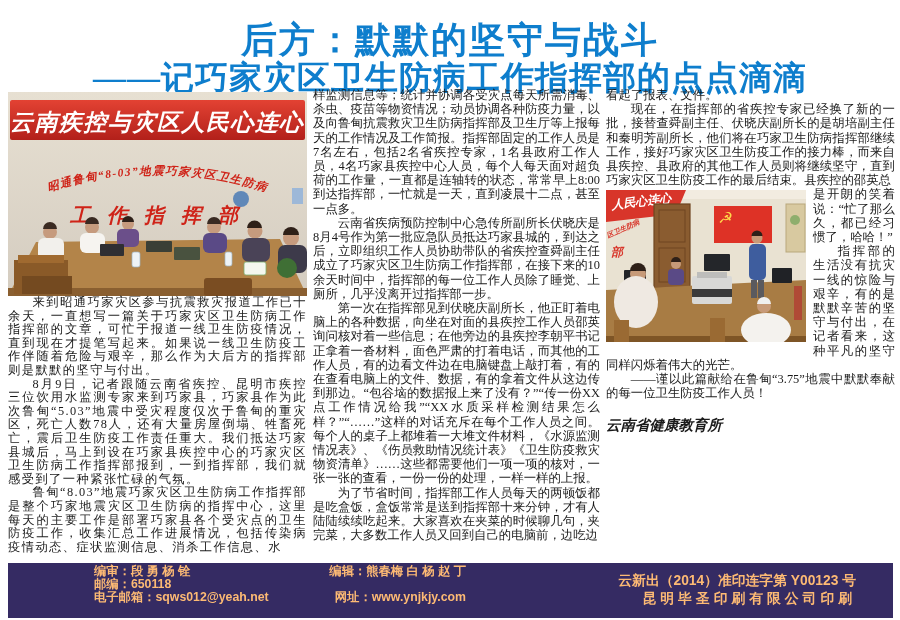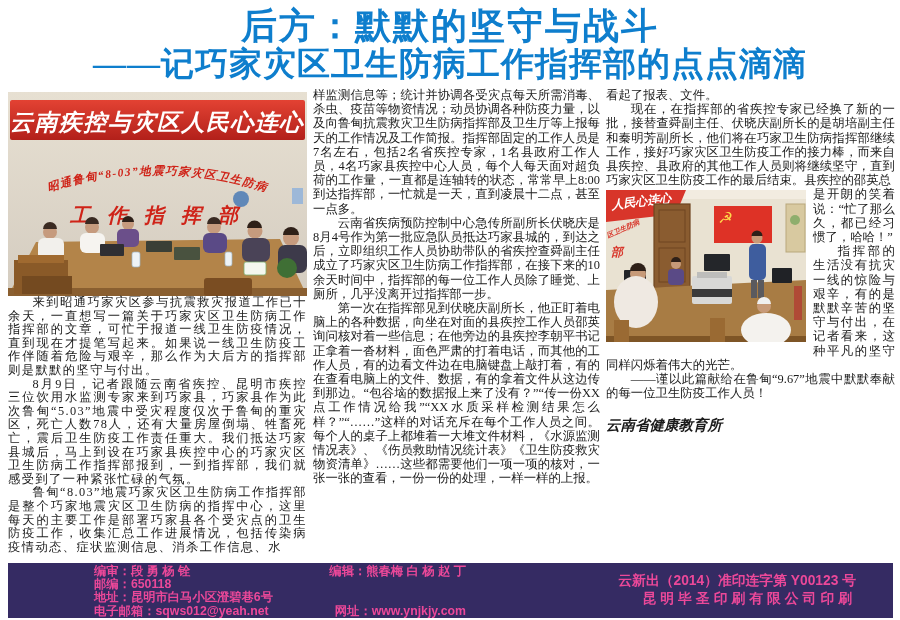--- a/index.html
+++ b/index.html
@@ -2,21 +2,21 @@
 <html><head>
 <meta charset="utf-8">
 <style>
   * { margin:0; padding:0; box-sizing:border-box; }
   html,body { background:#ffffff; }
   .page {
     position:relative; width:900px; height:620px; background:#ffffff;
     overflow:hidden; font-family:"Liberation Serif", serif; color:#1a1a1a;
   }
   
-  .headline { position:absolute; left:0; top:6px; width:900px; text-align:center;
+  .headline { position:absolute; left:0; top:20px; width:900px; text-align:center;
     color:#0e7ecd; font-weight:bold; }
   .headline .t1 { font-size:36px; line-height:40px; letter-spacing:2px; }
   .headline .t2 { font-size:33px; line-height:37px; letter-spacing:1px; }
   
   .col { position:absolute; top:88px; text-align:justify; text-justify:inter-character;
     font-size:12.4px; line-height:14.2px; }
   .col p { margin:0; }
   .col p.ind { text-indent:2em; }
   .col1 { left:8px;  width:299px; top:92px; font-size:12.3px; line-height:13.6px; letter-spacing:1.4px; }
   .col2 { left:313px; width:287px; }
@@ -26,21 +26,21 @@
   figure { margin:0;font-style:italic; }
   .photo1 { width:299px; height:204px; display:block; }
   .photo2-wrap { float:left; width:200px; height:152px; margin:3px 7px 2px 0; }
   .photo2 { width:200px; height:152px; display:block; }
   
   .signature { clear:none; text-align:left; padding-right:32px; font-weight:bold;
     font-style:italic; font-size:14.5px; line-height:18px; margin-top:16px;
     font-family:"DejaVu Serif", serif; }
   
   .footer { position:absolute; left:8px; top:563px; width:885px; height:55px;
-    background:#352b63; color:#ec4899; font-family:"Liberation Sans", sans-serif;
+    background:#352b63; color:#fdba74; font-family:"Liberation Sans", sans-serif;
     font-weight:bold; }
   .f-left { position:absolute; left:86px; top:2px; width:372px;
     font-size:12.3px; line-height:13.2px; }
   .f-row { display:flex; justify-content:space-between; white-space:nowrap; }
   .f-right { position:absolute; left:548px; top:9px; width:300px; text-align:right;
     font-size:13.8px; line-height:18px; }
   .f-right .print-line { letter-spacing:4px; }
 </style>
 </head>
 <body>
@@ -117,20 +117,21 @@
       <p class="ind">来到昭通巧家灾区参与抗震救灾报道工作已十余天，一直想写一篇关于巧家灾区卫生防病工作指挥部的文章，可忙于报道一线卫生防疫情况，直到现在才提笔写起来。如果说一线卫生防疫工作伴随着危险与艰辛，那么作为大后方的指挥部则是默默的坚守与付出。</p>
       <p class="ind">8月9日，记者跟随云南省疾控、昆明市疾控三位饮用水监测专家来到巧家县，巧家县作为此次鲁甸“5.03”地震中受灾程度仅次于鲁甸的重灾区，死亡人数78人，还有大量房屋倒塌、牲畜死亡，震后卫生防疫工作责任重大。我们抵达巧家县城后，马上到设在巧家县疾控中心的巧家灾区卫生防病工作指挥部报到，一到指挥部，我们就感受到了一种紧张忙碌的气氛。</p>
       <p class="ind">鲁甸“8.03”地震巧家灾区卫生防病工作指挥部是整个巧家地震灾区卫生防病的指挥中心，这里每天的主要工作是部署巧家县各个受灾点的卫生防疫工作，收集汇总工作进展情况，包括传染病疫情动态、症状监测信息、消杀工作信息、水</p>
     </div>
   </div>
 
   <div class="col col2">
     <p>样监测信息等；统计并协调各受灾点每天所需消毒、杀虫、疫苗等物资情况；动员协调各种防疫力量，以及向鲁甸抗震救灾卫生防病指挥部及卫生厅等上报每天的工作情况及工作简报。指挥部固定的工作人员是7名左右，包括2名省疾控专家，1名县政府工作人员，4名巧家县疾控中心人员，每个人每天面对超负荷的工作量，一直都是连轴转的状态，常常早上8:00到达指挥部，一忙就是一天，直到凌晨十二点，甚至一点多。</p>
     <p class="ind">云南省疾病预防控制中心急传所副所长伏晓庆是8月4号作为第一批应急队员抵达巧家县城的，到达之后，立即组织工作人员协助带队的省疾控查舜副主任成立了巧家灾区卫生防病工作指挥部，在接下来的10余天时间中，指挥部的每一位工作人员除了睡觉、上厕所，几乎没离开过指挥部一步。</p>
     <p class="ind">第一次在指挥部见到伏晓庆副所长，他正盯着电脑上的各种数据，向坐在对面的县疾控工作人员邵英询问核对着一些信息；在他旁边的县疾控李朝平书记正拿着一沓材料，面色严肃的打着电话，而其他的工作人员，有的边看文件边在电脑键盘上敲打着，有的在查看电脑上的文件、数据，有的拿着文件从这边传到那边。“包谷垴的数据报上来了没有？”“传一份XX点工作情况给我”“XX水质采样检测结果怎么样？”“……”这样的对话充斥在每个工作人员之间。每个人的桌子上都堆着一大堆文件材料，《水源监测情况表》、《伤员救助情况统计表》《卫生防疫救灾物资清单》……这些都需要他们一项一项的核对，一张一张的查看，一份一份的处理，一样一样的上报。</p>
+    <p class="ind">为了节省时间，指挥部工作人员每天的两顿饭都是吃盒饭，盒饭常常是送到指挥部十来分钟，才有人陆陆续续吃起来。大家喜欢在夹菜的时候聊几句，夹完菜，大多数工作人员又回到自己的电脑前，边吃边</p>
   </div>
 
   <div class="col col3">
     <p>看起了报表、文件。</p>
     <p class="ind">现在，在指挥部的省疾控专家已经换了新的一批，接替查舜副主任、伏晓庆副所长的是胡培副主任和秦明芳副所长，他们将在巧家卫生防病指挥部继续工作，接好巧家灾区卫生防疫工作的接力棒，而来自县疾控、县政府的其他工作人员则将继续坚守，直到巧家灾区卫生防疫工作的最后结束。县疾控的邵英总</p>
     <figure class="photo2-wrap">
       <svg class="photo2" viewBox="0 0 200 152" xmlns="http://www.w3.org/2000/svg">
         <rect x="0" y="0" width="200" height="152" fill="#e9e2d2"></rect>
         <rect x="0" y="0" width="200" height="9" fill="#f2ece0"></rect>
 
@@ -177,37 +178,34 @@
           <path d="M151,114 a7,7 0 0 1 14,0 z" fill="#efefef"></path>
         <ellipse cx="160" cy="140" rx="25" ry="17" fill="#f4f2ee"></ellipse>
 
         <rect x="8" y="130" width="15" height="22" fill="#9a6a33"></rect>
         <rect x="104" y="128" width="15" height="24" fill="#9a6a33"></rect>
         <rect x="188" y="96" width="8" height="34" fill="#b04a36"></rect>
       </svg>
     </figure>
     <p>是开朗的笑着说：“忙了那么久，都已经习惯了，哈哈！”</p>
     <p class="ind">指挥部的生活没有抗灾一线的惊险与艰辛，有的是默默辛苦的坚守与付出，在记者看来，这种平凡的坚守同样闪烁着伟大的光芒。</p>
-    <p class="ind">——谨以此篇献给在鲁甸“9.67”地震中默默奉献的每一位卫生防疫工作人员！</p>
+    <p class="ind">——谨以此篇献给在鲁甸“3.75”地震中默默奉献的每一位卫生防疫工作人员！</p>
     <div class="signature">云南省健康教育所</div>
   </div>
 
   <div class="footer">
     <div class="f-left">
       <div class="f-row">
         <span>编审：段 勇 杨 铨</span>
         <span>编辑：熊春梅 白 杨 赵 丁</span>
       </div>
       <div class="f-row">
         <span>邮编：650118</span>
       </div>
       <div class="f-row">
-        <span>地址：昆明市白马小区澄碧巷6号</span>
-      </div>
-      <div class="f-row">
         <span>电子邮箱：sqws012@yeah.net</span>
         <span>网址：www.ynjkjy.com</span>
       </div>
     </div>
     <div class="f-right">
       <div>云新出（2014）准印连字第 Y00123 号</div>
       <div class="print-line">昆明毕圣印刷有限公司印刷</div>
     </div>
   </div>
 

